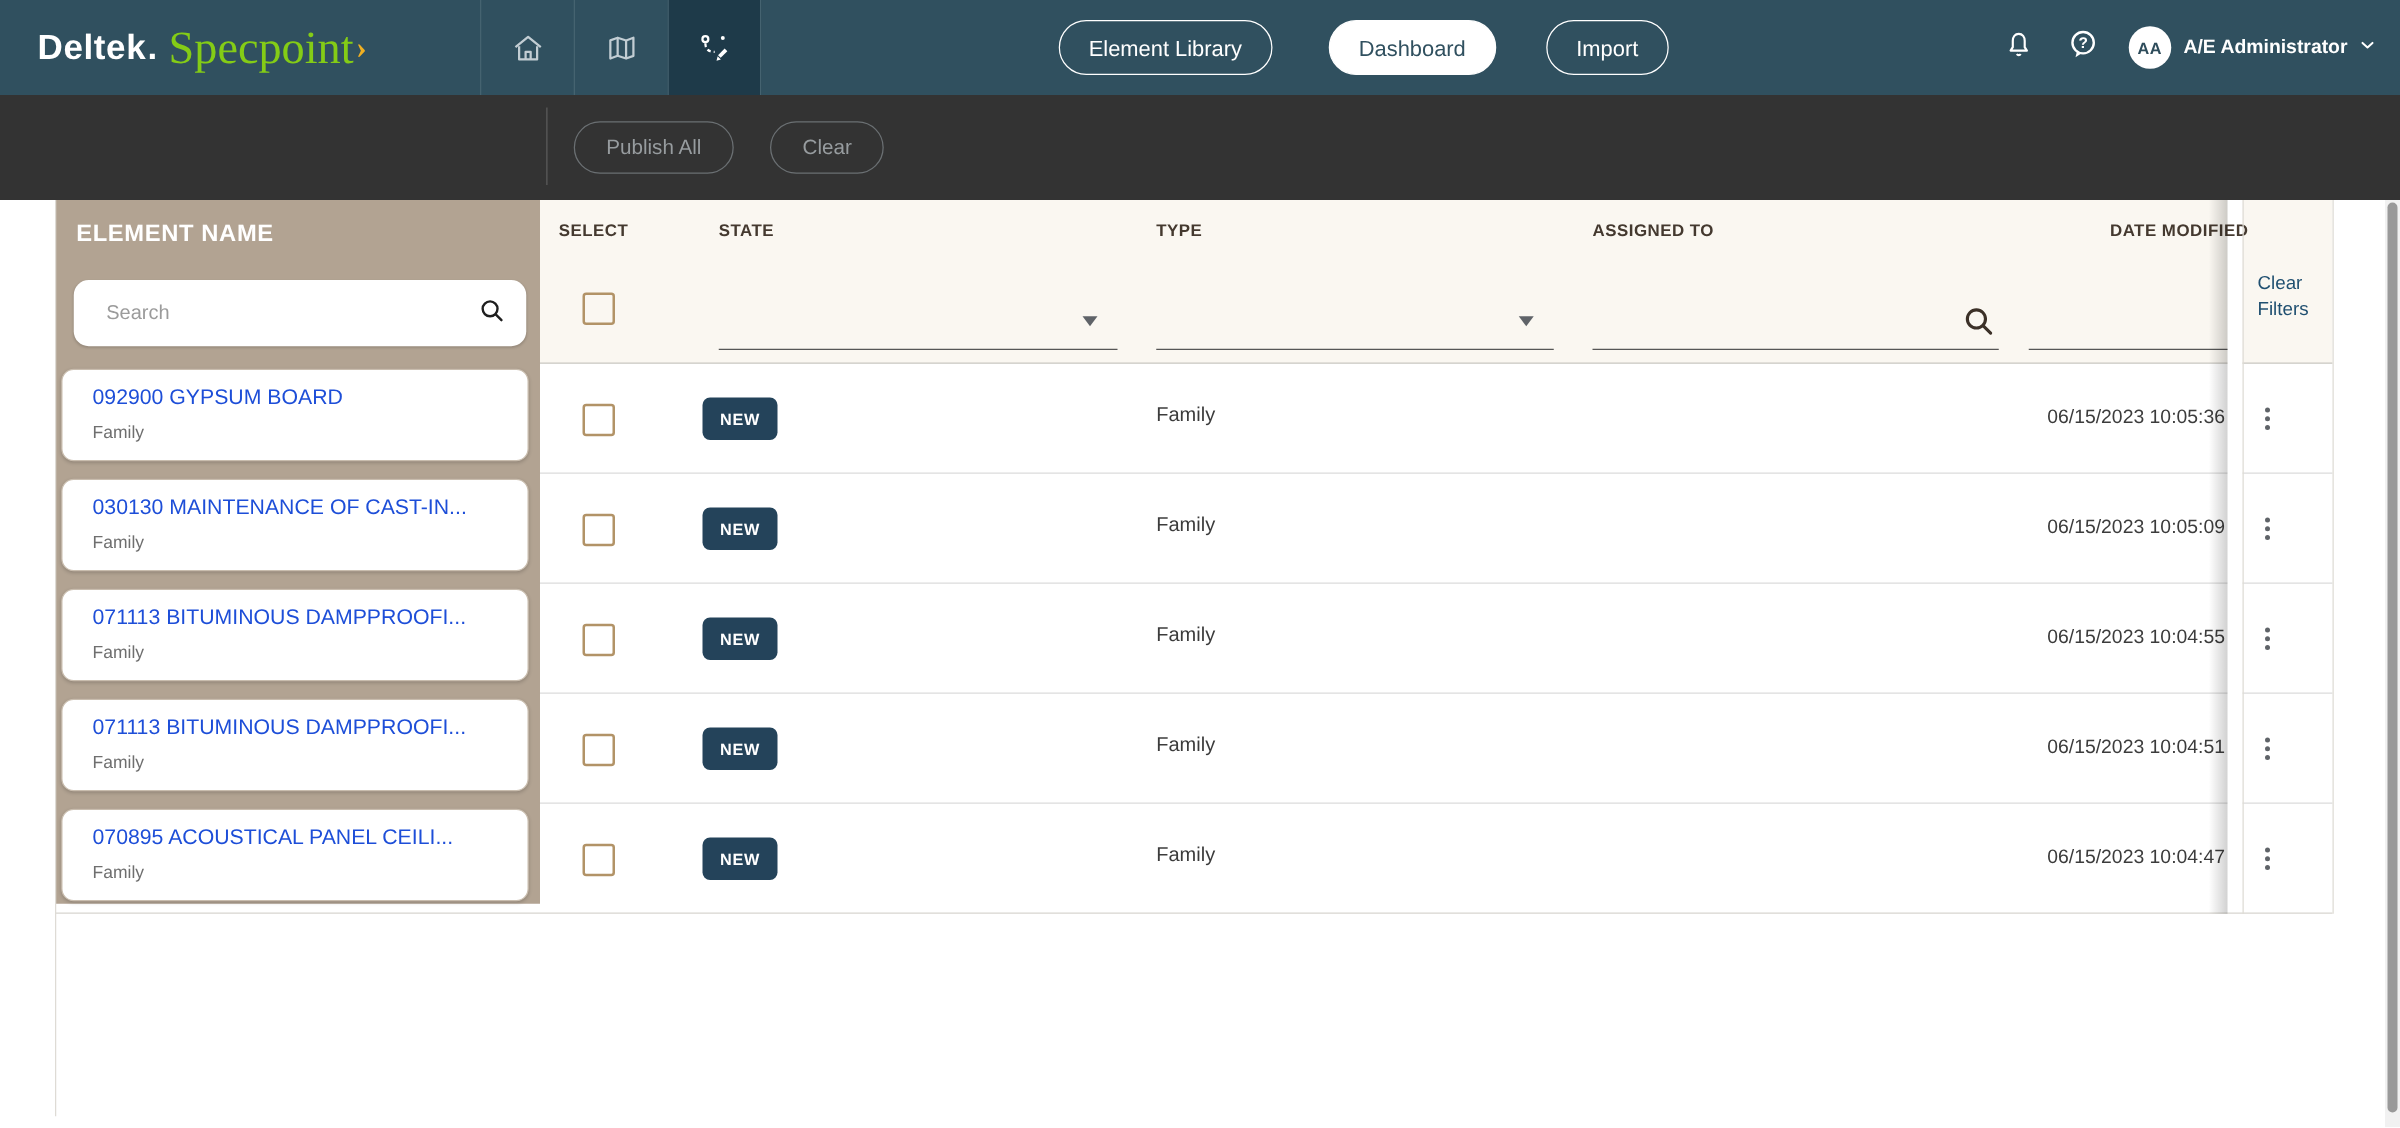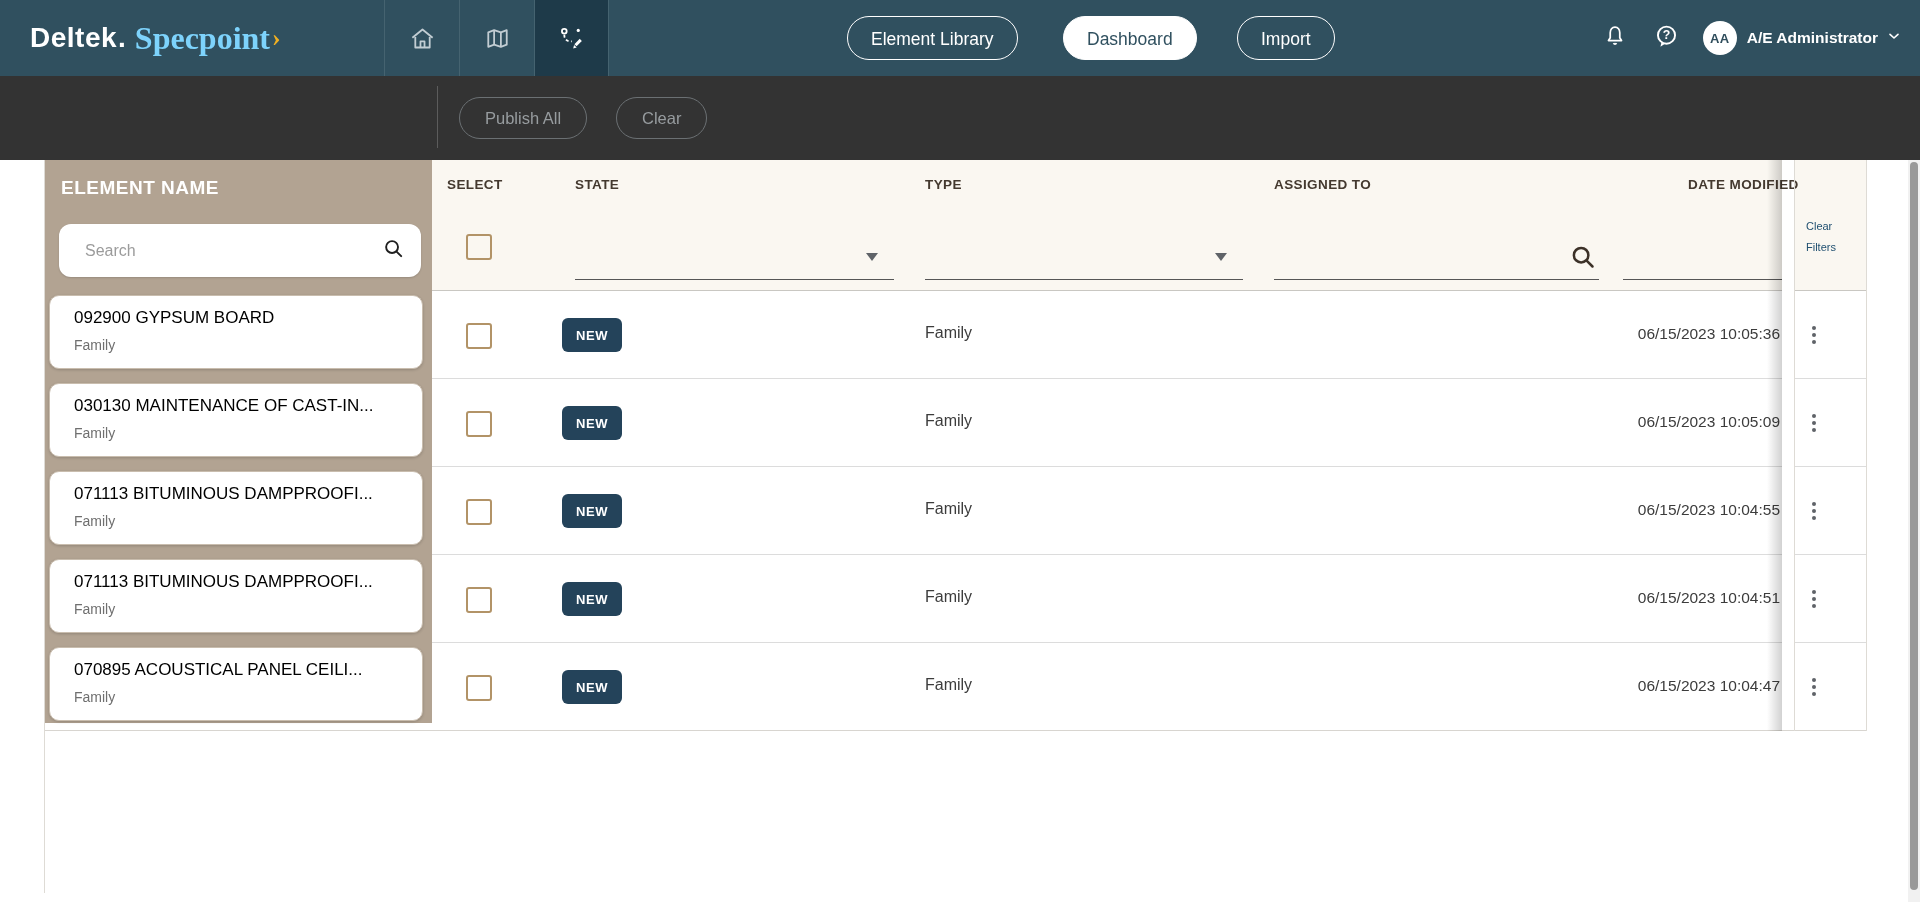--- a/index.html
+++ b/index.html
@@ -4,21 +4,21 @@
 <style>
   html,body{margin:0;padding:0;background:#fff;}
   body{font-family:"Liberation Sans",sans-serif;-webkit-font-smoothing:antialiased;}
   #app{position:relative;width:1920px;height:902px;overflow:hidden;background:#fff;}
 
   
   .navbar{position:absolute;left:0;top:0;width:1920px;height:76px;background:#30505F;}
   .logo{position:absolute;left:30px;top:0;height:76px;display:flex;align-items:center;}
   .logo .deltek{font-size:28px;font-weight:bold;color:#fff;letter-spacing:.5px;}
   .logo .dot{font-size:28px;font-weight:bold;color:#fff;margin-left:1px;}
-  .logo .specpoint{font-family:"Liberation Serif",serif;font-size:32px;font-weight:bold;color:#7dd3fc;margin-left:9px;}
+  .logo .specpoint{font-family:"Liberation Serif",serif;font-size:37px;font-weight:normal;color:#84cc16;margin-left:9px;}
   .logo .chev{font-family:"Liberation Serif",serif;font-size:26px;font-weight:bold;color:#F0B022;margin-left:2px;}
 
   .navtabs{position:absolute;left:384px;top:0;height:76px;display:flex;}
   .navtab{width:75px;height:76px;display:flex;align-items:center;justify-content:center;border-left:1px solid #456370;box-sizing:border-box;cursor:pointer;}
   .navtab:last-child{border-right:1px solid #456370;}
   .navtab.active{background:#1E3A49;}
   .navtab svg{display:block;}
 
   .pill{position:absolute;top:16px;height:44px;line-height:44px;border-radius:22px;padding:0 23px;font-size:17.5px;color:#fff;border:1.5px solid #fff;box-sizing:border-box;background:transparent;cursor:pointer;white-space:nowrap;}
   .pill.active{background:#fff;color:#30505F;border-color:#fff;}
@@ -44,31 +44,31 @@
   .searchbox{position:absolute;left:59px;top:224px;width:362px;height:53px;background:#fff;border-radius:12px;display:flex;align-items:center;box-shadow:0 1px 2px rgba(0,0,0,.15);}
   .searchbox input{flex:1;border:none;outline:none;background:transparent;margin-left:24px;font-size:16px;font-family:Liberation Sans, sans-serif;color:#333;}
   .searchbox input::placeholder{color:#9B9B9B;}
   .searchbox .mag{margin-right:16px;}
 
   .cb{position:absolute;width:22px;height:22px;border:2px solid #B29367;border-radius:3px;box-sizing:content-box;background:transparent;cursor:pointer;}
 
   .ufilter{position:absolute;top:279px;height:1px;background:#565656;}
   .ftri{position:absolute;top:253px;width:0;height:0;border-left:6px solid transparent;border-right:6px solid transparent;border-top:8px solid #5F6368;cursor:pointer;}
 
-  .clear-filters{position:absolute;left:1806px;top:216px;width:58px;font-size:11px;line-height:21px;color:#1F4F70;cursor:pointer;}
+  .clear-filters{position:absolute;left:1806px;top:216px;width:58px;font-size:15px;line-height:21px;color:#1F4F70;cursor:pointer;}
 
   .vline{position:absolute;width:1px;background:#DEDBD5;}
   .edge-shadow{position:absolute;left:1767px;top:160px;width:15px;height:571px;background:linear-gradient(to left, rgba(0,0,0,.18), rgba(0,0,0,0));}
   .bottom-line{position:absolute;left:44px;top:730px;width:1822px;height:1px;background:#D8D5D0;}
 
   
   .row{position:absolute;left:44px;width:1822px;height:88px;}
   .row .sep{position:absolute;bottom:0;height:1px;background:#DCDCDC;}
   .card{position:absolute;left:5px;top:4px;width:374px;height:74px;background:#fff;border:1px solid #C9BDAE;border-radius:10px;box-sizing:border-box;box-shadow:0 1px 3px rgba(0,0,0,.18);cursor:pointer;}
-  .card .nm{position:absolute;left:24px;top:12px;font-size:17px;color:#000000;white-space:nowrap;overflow:hidden;max-width:330px;cursor:pointer;}
+  .card .nm{position:absolute;left:24px;top:12px;font-size:17px;color:#1d4ed8;white-space:nowrap;overflow:hidden;max-width:330px;cursor:pointer;}
   .card .sub{position:absolute;left:24px;top:41px;font-size:14px;color:#6F6F6F;}
   .row .cb{left:422px;top:32px;}
   .badge{position:absolute;left:518px;top:27px;width:60px;height:34px;background:#24435A;border-radius:6px;color:#fff;font-size:13px;font-weight:bold;letter-spacing:.6px;display:flex;align-items:center;justify-content:center;}
   .rtype{position:absolute;left:881px;top:33px;font-size:16px;color:#3C3C3C;}
   .rdate{position:absolute;left:1516px;top:34px;width:220px;text-align:right;font-size:15.5px;color:#3C3C3C;white-space:nowrap;}
   .kebab{position:absolute;left:1760px;top:29px;width:20px;height:30px;display:flex;flex-direction:column;align-items:center;justify-content:center;gap:3px;cursor:pointer;}
   .kebab i{width:4px;height:4px;border-radius:50%;background:#5F6368;display:block;}
 
   
   .scroll-track{position:absolute;left:1908px;top:160px;width:12px;height:742px;background:#F1F1F1;}

